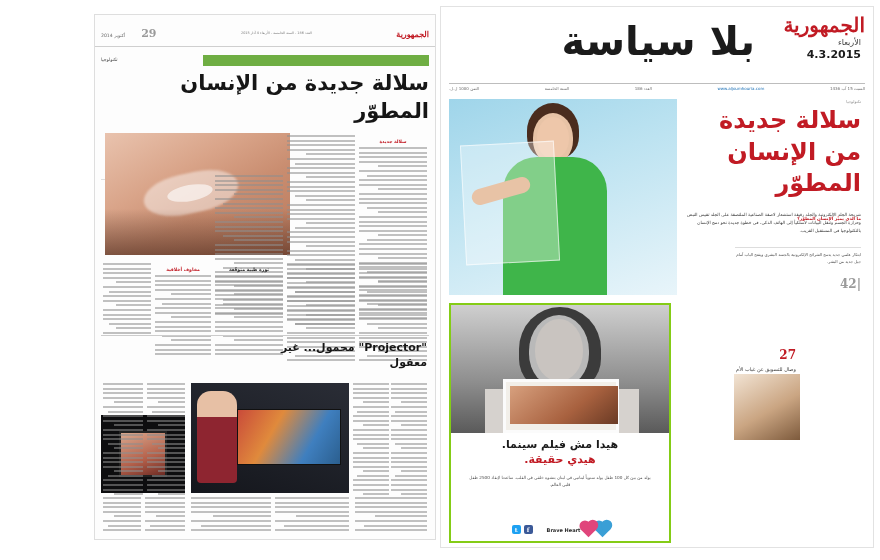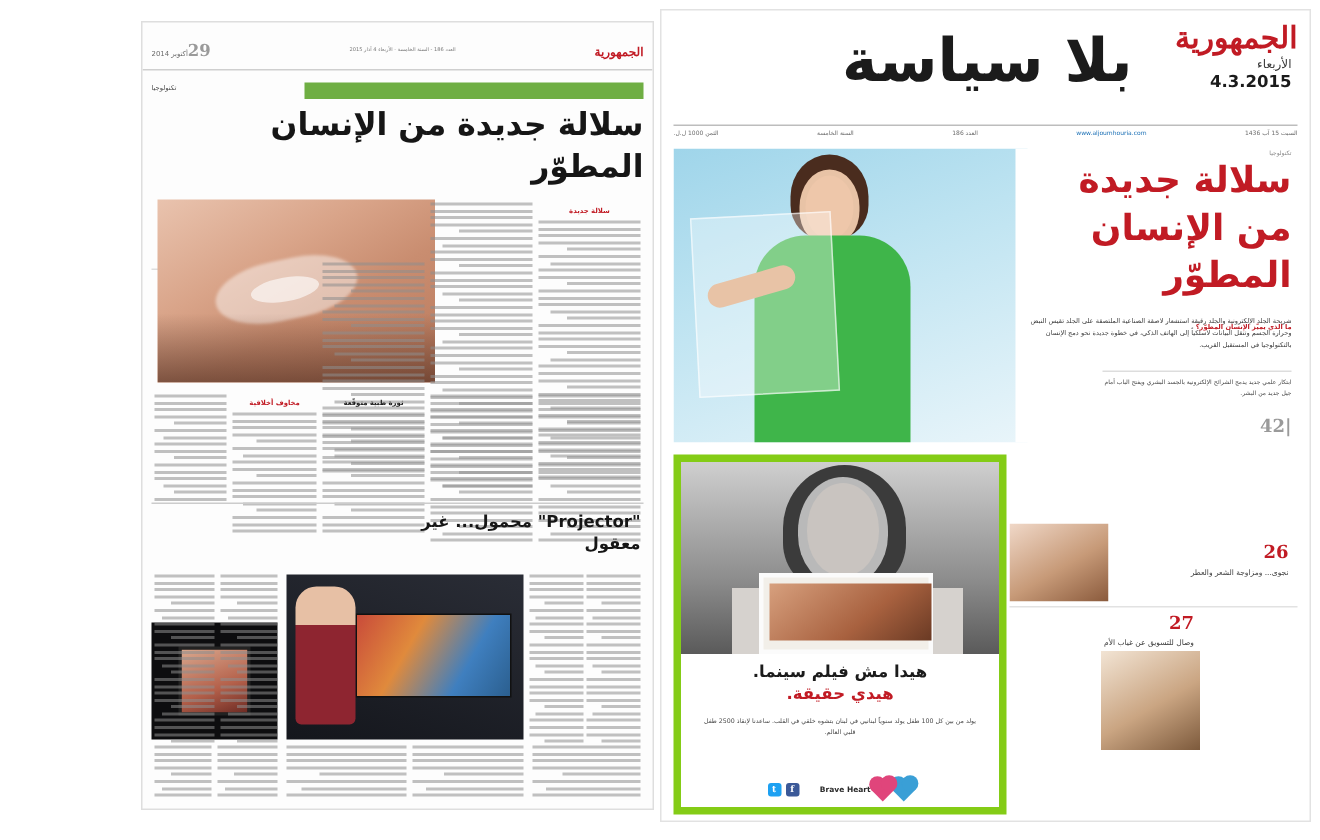--- a/index.html
+++ b/index.html
@@ -36,21 +36,21 @@
   .lp-masthead {
     font-family: "DejaVu Serif", serif;
     font-size: 8px; font-weight: bold; color: #c11b24;
     letter-spacing: .3px;
   }
   .lp-header-mid {
     flex: 1; text-align: center;
     font-size: 3.4px; color: #7a7a7a; line-height: 1.5;
   }
   .lp-folio {
-    display: flex; align-items: baseline; gap: 0;
+    display: flex; align-items: baseline; gap: 16px;
     font-size: 4.6px; color: #6a6a6a;
   }
   .lp-folio .num {
     font-size: 11px; color: #9a9a9a; font-weight: bold;
     font-family: "DejaVu Serif", serif;
   }
 
   
   .kicker-bar {
     position: absolute; top: 40px; right: 6px;
@@ -307,21 +307,21 @@
     position: absolute; left: 14px; top: 44px; width: 94px; height: 120px;
     background: rgba(255,255,255,.35);
     border: 1px solid rgba(255,255,255,.6);
     transform: rotate(-3deg);
   }
 
   
   .ad {
     position: absolute; left: 8px; top: 296px;
     width: 222px; height: 240px;
-    background: #ffffff; border: 5px solid #84cc16;
+    background: #ffffff; border: 2px solid #84cc16;
     overflow: hidden;
   }
   .ad-photo {
     position: absolute; left: 0; top: 0; width: 100%; height: 128px;
     background: linear-gradient(180deg,#cfcfcf,#8e8e8e 60%,#5a5a5a);
   }
   .ad-photo .face {
     position: absolute; left: 78px; top: 10px; width: 60px; height: 72px;
     background: #b9b9b9; border-radius: 50% 50% 46% 46%;
   }
@@ -946,29 +946,20 @@
         </div>
         <div class="social">
           <span>f</span>
           <span class="tw">t</span>
         </div>
       </div>
     </div>
 
     <div class="rail">
 
-      <div class="rail-item">
-        <div class="rail-text">
-          <div class="rail-num">26</div>
-          <div class="rail-title">نجوى... ومزاوجة الشعر والعطر</div>
-        </div>
-        <div class="rail-thumb">
-          <div class="ph" style="background:linear-gradient(150deg,#f0d8c8,#c79a78 55%,#8a5a3c);"></div>
-        </div>
-      </div>
 
 
       <div class="rail-item" style="border-bottom:none;flex-direction:column;">
         <div class="rail-text">
           <div class="rail-num">27</div>
           <div class="rail-title">وصال للتسويق عن غياب الأم</div>
         </div>
         <div class="rail-thumb">
           <div class="ph" style="background:linear-gradient(150deg,#f2e4d4,#caa582 55%,#7d5a3c);"></div>
         </div>

